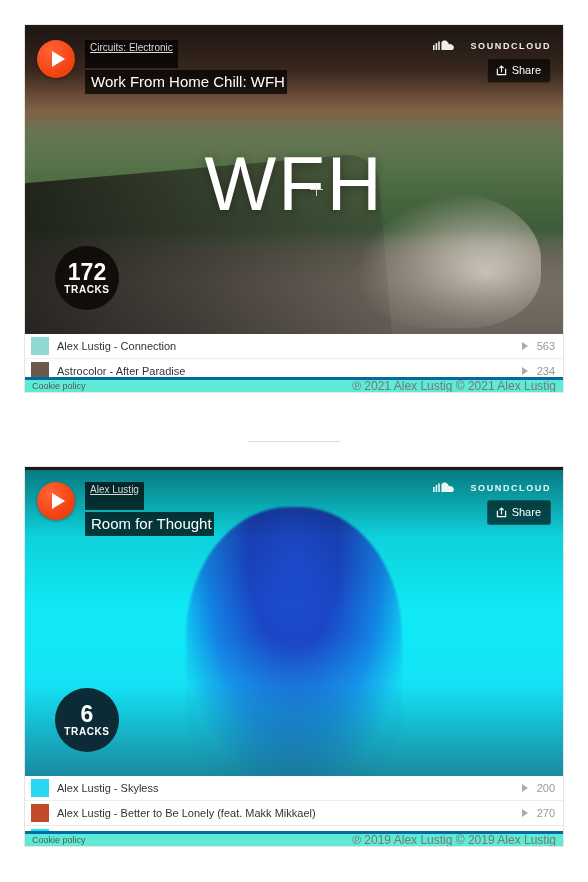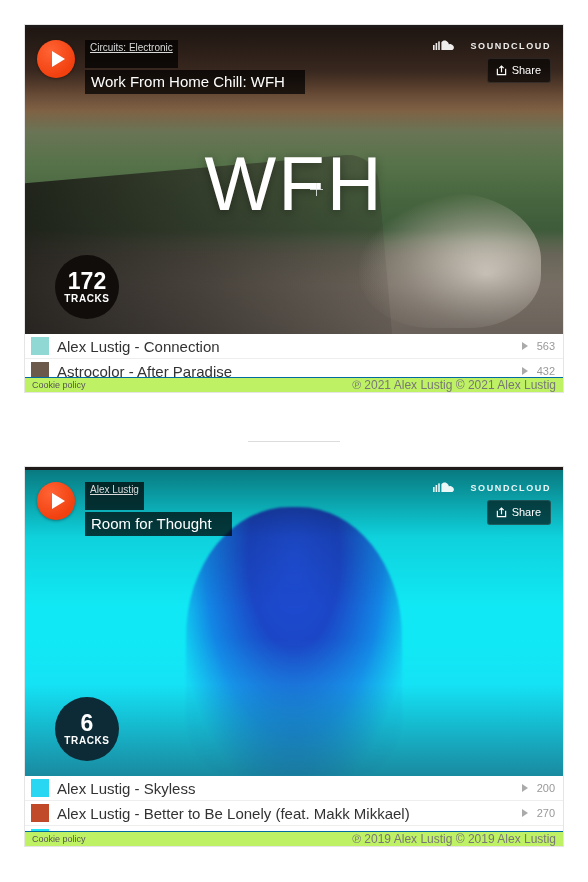--- a/index.html
+++ b/index.html
@@ -173,21 +173,21 @@
     padding: 2px 5px 14px 5px;
     text-decoration: underline;
     cursor: pointer;
     white-space: nowrap;
   }
   .title-chip {
     background: rgba(0,0,0,.72);
     color: #ffffff;
     font-size: 15px;
     line-height: 19px;
-    padding: 2px 20px 3px 6px;
+    padding: 2px 2px 3px 6px;
     margin-top: 2px;
     cursor: pointer;
     white-space: nowrap;
   }
   .hero-right {
     margin-left: auto;
     display: flex;
     flex-direction: column;
     align-items: flex-end;
   }
@@ -221,21 +221,21 @@
     gap: 5px;
     cursor: pointer;
     border: 1px solid rgba(255,255,255,.10);
     text-align: right;
   }
 
   
   .tracks-badge {
     position: absolute;
     left: 30px;
-    bottom: 15px;
+    bottom: 24px;
     width: 64px;
     height: 64px;
     border-radius: 50%;
     display: flex;
     flex-direction: column;
     align-items: center;
     justify-content: center;
     color: #fff;
     z-index: 4;
   }
@@ -271,21 +271,21 @@
     cursor: pointer;
   }
   .track-thumb {
     width: 18px;
     height: 18px;
     flex: 0 0 auto;
     margin-right: 8px;
     background: #d8d8d8;
   }
   .track-title {
-    font-size: 15px;
+    font-size: 11px;
     color: #333333;
     white-space: nowrap;
     overflow: hidden;
     text-overflow: clip;
     flex: 1 1 auto;
   }
   .track-plays {
     font-size: 11px;
     color: #999999;
     display: flex;
@@ -299,22 +299,22 @@
     border-left: 6px solid #aaaaaa;
     border-top: 4px solid transparent;
     border-bottom: 4px solid transparent;
   }
 
   
   .player-footer {
     position: absolute;
     left: 0; right: 0; bottom: 0;
     height: 15px;
-    background: #bef264;
-    border-top: 1px solid #0369a1;
+    background: #5eead4;
+    border-top: 3px solid #0369a1;
     display: flex;
     align-items: center;
     justify-content: space-between;
     padding: 0 7px;
     box-sizing: border-box;
     z-index: 6;
   }
   .footer-left {
     font-size: 9px;
     color: #555555;
@@ -412,21 +412,21 @@
         <div class="track-plays">
           <span class="mini-tri"></span>
           <span>563</span>
         </div>
       </div>
       <div class="track-row">
         <div class="track-thumb" id="t1-1" style="background: rgb(107, 90, 76);"></div>
         <div class="track-title">Astrocolor - After Paradise</div>
         <div class="track-plays">
           <span class="mini-tri"></span>
-          <span>432</span>
+          <span>234</span>
         </div>
       </div>
       <div class="track-row">
         <div class="track-thumb" id="t1-2" style="background: rgb(232, 200, 192);"></div>
         <div class="track-title">The Polish Ambassador - The Polish Ambassador feat. Sean Haefeli - My Breathing Room</div>
         <div class="track-plays">
 
           <span>375</span>
         </div>
       </div>

